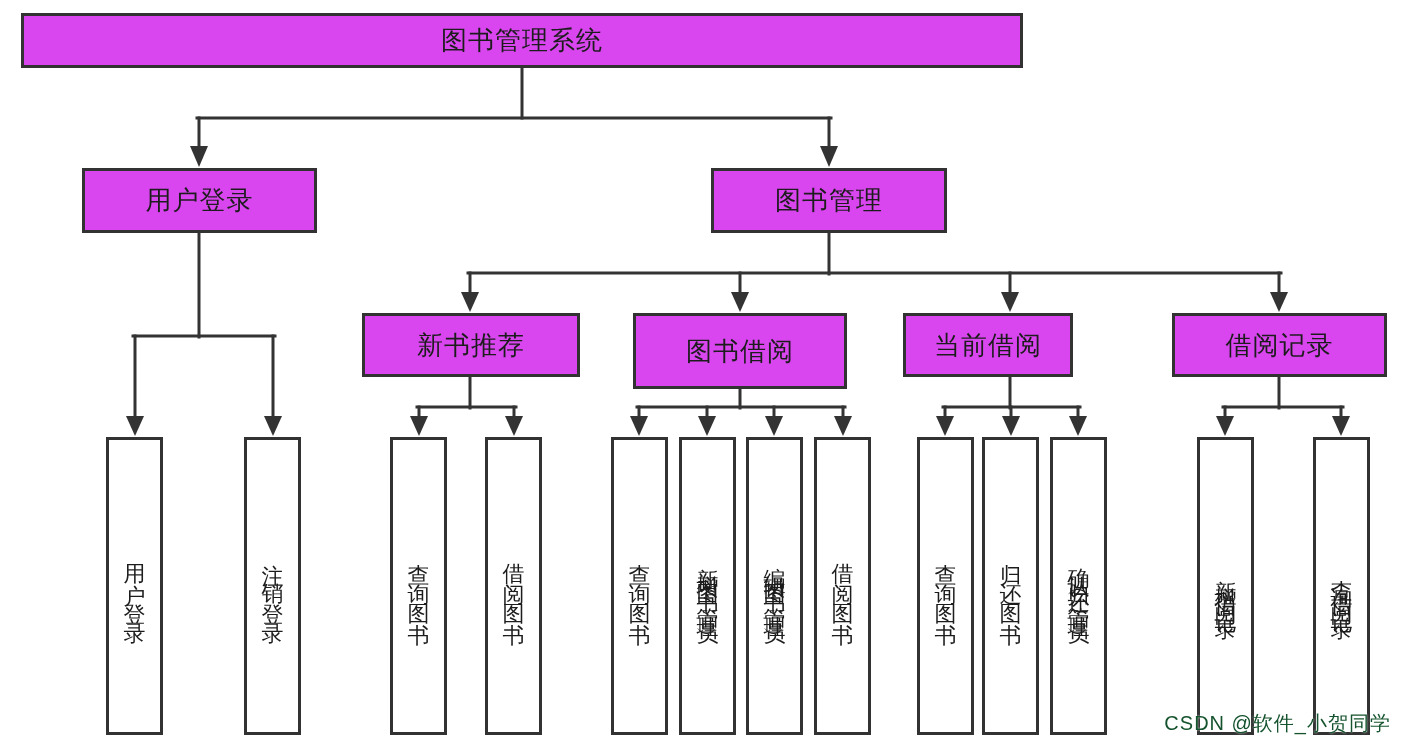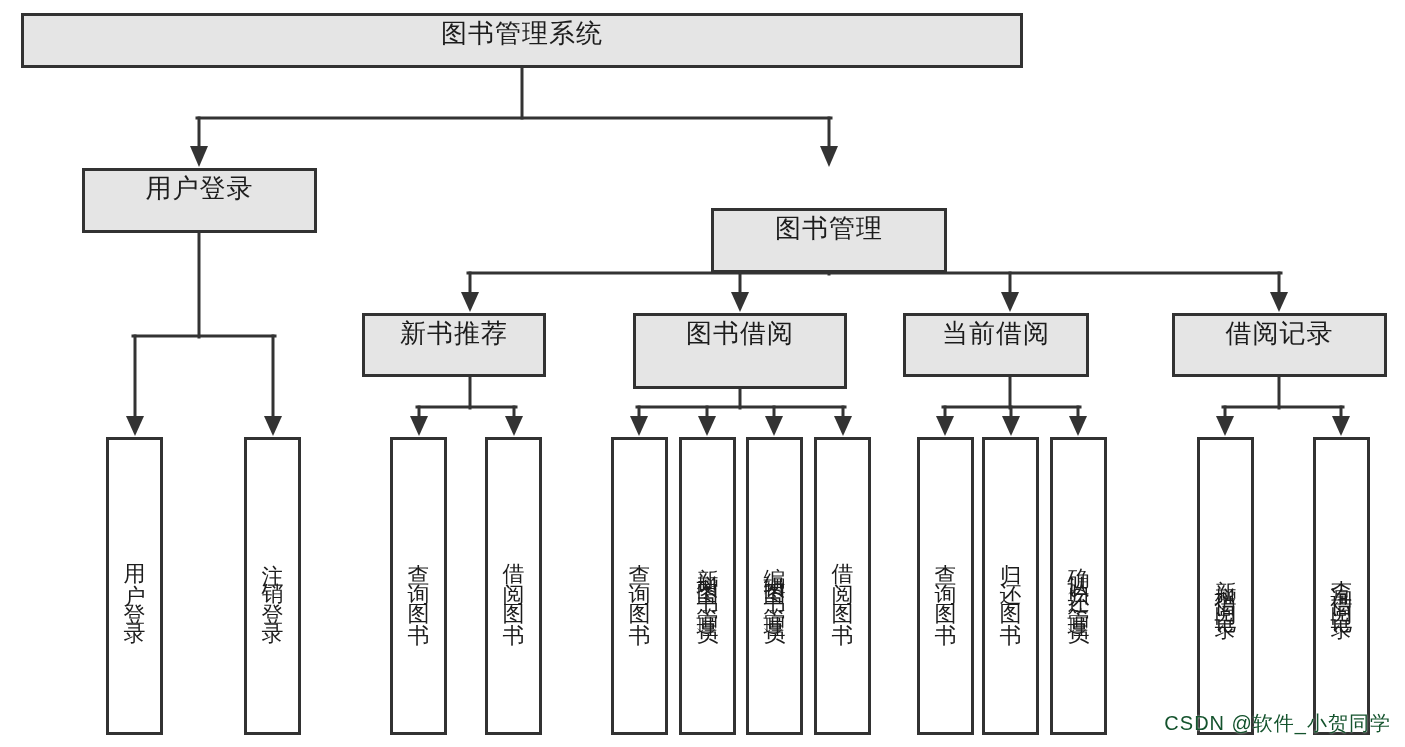--- a/index.html
+++ b/index.html
@@ -6,22 +6,22 @@
   #canvas{
     position:relative;
     width:1405px;height:747px;
     background:#fff;
     font-family:"Liberation Sans","DejaVu Sans",sans-serif;
     overflow:hidden;
   }
   #wires{position:absolute;left:0;top:0;z-index:1;}
   .hbox{
     position:absolute;box-sizing:border-box;z-index:2;
-    border:3px solid #323232;background:#e5e5e5;
-    display:flex;align-items:flex-start;justify-content:center;
+    border:3px solid #323232;background:#d946ef;
+    display:flex;align-items:center;justify-content:center;
     font-size:26px;color:#1c1c1c;letter-spacing:1px;
     white-space:nowrap;
   }
   .vbox{
     position:absolute;box-sizing:border-box;z-index:2;
     border:3px solid #323232;background:#fff;
     display:flex;align-items:center;justify-content:center;
     font-size:22px;color:#1c1c1c;
     top:437px;width:57px;height:298px;
   }
@@ -112,31 +112,31 @@
     </g>
   </svg>
 
   <div class="hbox" style="left:21px;top:13px;width:1002px;height:55px;">
     <span>图书管理系统</span>
   </div>
 
   <div class="hbox" style="left:82px;top:168px;width:235px;height:65px;">
     <span>用户登录</span>
   </div>
-  <div class="hbox" style="left:711px;top:168px;width:236px;height:65px;margin-top:40px;">
+  <div class="hbox" style="left:711px;top:168px;width:236px;height:65px;">
     <span>图书管理</span>
   </div>
 
-  <div class="hbox" style="left:362px;top:313px;width:184px;height:64px;">
+  <div class="hbox" style="left:362px;top:313px;width:218px;height:64px;">
     <span>新书推荐</span>
   </div>
   <div class="hbox" style="left:633px;top:313px;width:214px;height:76px;">
     <span>图书借阅</span>
   </div>
-  <div class="hbox" style="left:903px;top:313px;width:186px;height:64px;">
+  <div class="hbox" style="left:903px;top:313px;width:170px;height:64px;">
     <span>当前借阅</span>
   </div>
   <div class="hbox" style="left:1172px;top:313px;width:215px;height:64px;">
     <span>借阅记录</span>
   </div>
 
   <div class="vbox" style="left:106px;">
     <span class="vtext" style="letter-spacing: 20px;">用户登录</span>
   </div>
   <div class="vbox" style="left:244px;">

